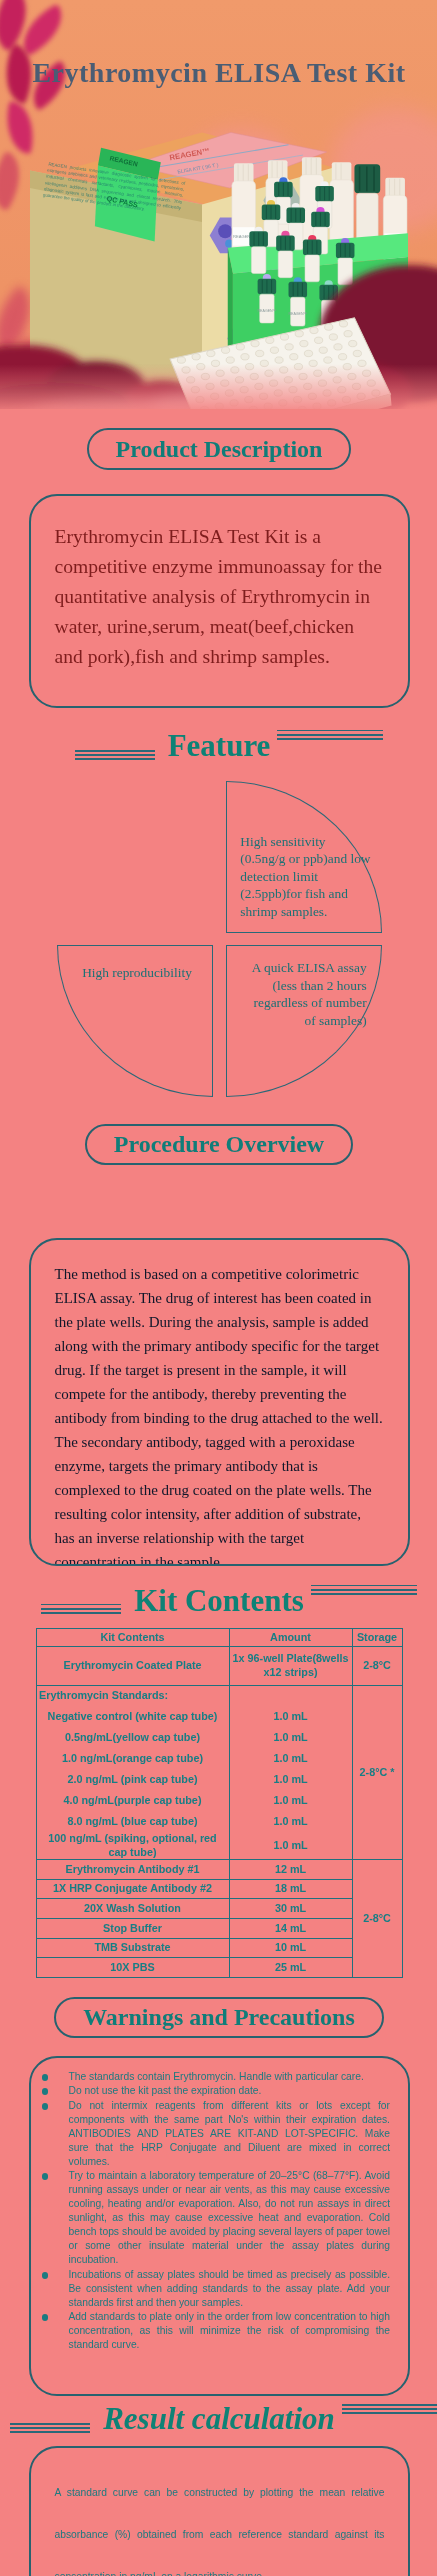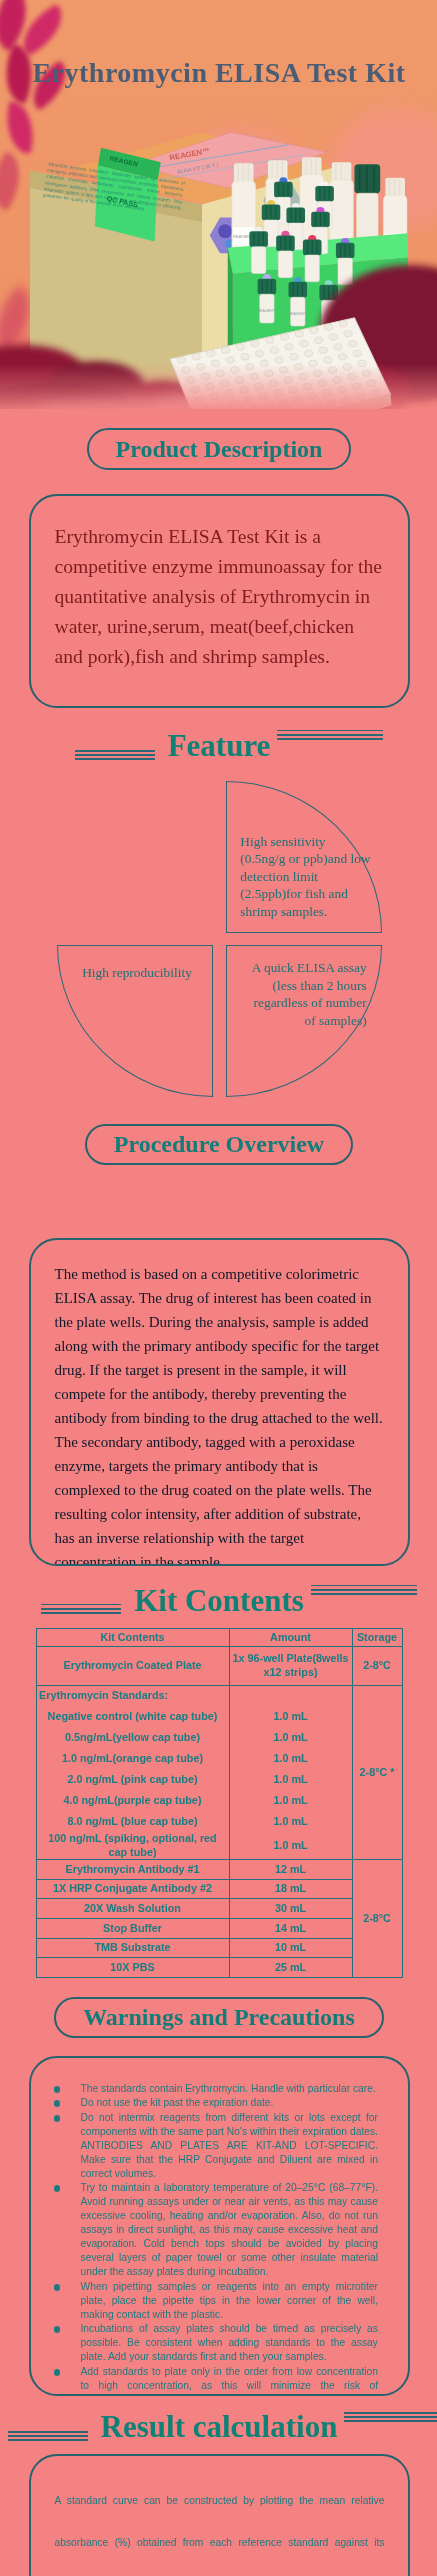--- a/index.html
+++ b/index.html
@@ -47,21 +47,21 @@
   #kit-table{border-collapse:collapse;table-layout:fixed;width:366px;margin:5.7px auto 0;}
   #kit-table td,#kit-table th{border:1.5px solid #20707e;color:#177e85;text-align:center;padding:1px 2.6px;
       font:600 10.8px/1.25 "Liberation Sans",sans-serif;box-sizing:border-box;}
   #kit-table th{height:17.5px;font-weight:bold;}
   #kit-table tr.plate td{height:39px;}
   #kit-table tr.std td{border-top:none;border-bottom:none;height:21px;padding:0 2.6px;}
   #kit-table td.stdlabel{text-align:left;padding-left:6.2px;}
   #kit-table tr.reg td{height:19.6px;}
   
   .warn-box{height:340px;padding:11.3px 17.5px 0 0;}
-  #warnings-list{margin:12px;padding:0;list-style:none;}
+  #warnings-list{margin:0;padding:0;list-style:none;}
   #warnings-list li{position:relative;margin:0 0 0.5px 0;padding-left:38px;text-align:justify;
       font:10.3px/14px "Liberation Sans",sans-serif;color:#1c7a80;}
   #warnings-list li::before{content:'';position:absolute;left:11.3px;top:4.1px;width:6.7px;height:6.7px;border-radius:50%;background:#1c7a80;}
   
   .result-box{height:223px;padding:24px 23px 0 24px;}
   .result-body{font:10.3px/42px "Liberation Sans",sans-serif;color:#1c7a80;text-align:justify;}
 </style>
 </head>
 <body>
 
@@ -537,26 +537,25 @@
 
 <div class="pill-wrap" style="margin-top:19px;">
   <span class="pill">Warnings and Precautions</span>
 </div>
 <div class="tealbox warn-box" style="margin-top:18px;">
   <ul id="warnings-list">
       <li>The standards contain Erythromycin. Handle with particular care.</li>
       <li>Do not use the kit past the expiration date.</li>
       <li>Do not intermix reagents from different kits or lots except for components with the same part No's within their expiration dates. ANTIBODIES AND PLATES ARE KIT-AND LOT-SPECIFIC. Make sure that the HRP Conjugate and Diluent are mixed in correct volumes.</li>
       <li>Try to maintain a laboratory temperature of 20–25°C (68–77°F). Avoid running assays under or near air vents, as this may cause excessive cooling, heating and/or evaporation. Also, do not run assays in direct sunlight, as this may cause excessive heat and evaporation. Cold bench tops should be avoided by placing several layers of paper towel or some other insulate material under the assay plates during incubation.</li>
-      <li>When pipetting samples or reagents into an empty microtiter plate, place the pipette tips in the lower corner of the well, making contact with the plastic.</li>
       <li>Incubations of assay plates should be timed as precisely as possible. Be consistent when adding standards to the assay plate. Add your standards first and then your samples.</li>
       <li>Add standards to plate only in the order from low concentration to high concentration, as this will minimize the risk of compromising the standard curve.</li>
     </ul>
 </div>
 
-<div class="sec-heading" style="margin-top:12px;">
+<div class="sec-heading" style="margin-top:4px;font-style:italic;">
   <span class="txt"><span class="deco deco-tr"></span><span>Result calculation</span><span class="deco deco-bl"></span></span>
 </div>
 <div class="tealbox result-box" style="margin-top:4.6px;">
   <div class="result-body">A standard curve can be constructed by plotting the mean relative absorbance (%) obtained from each reference standard against its concentration in ng/mL on a logarithmic curve.</div>
 
 </div>
 
 
 </body></html>

